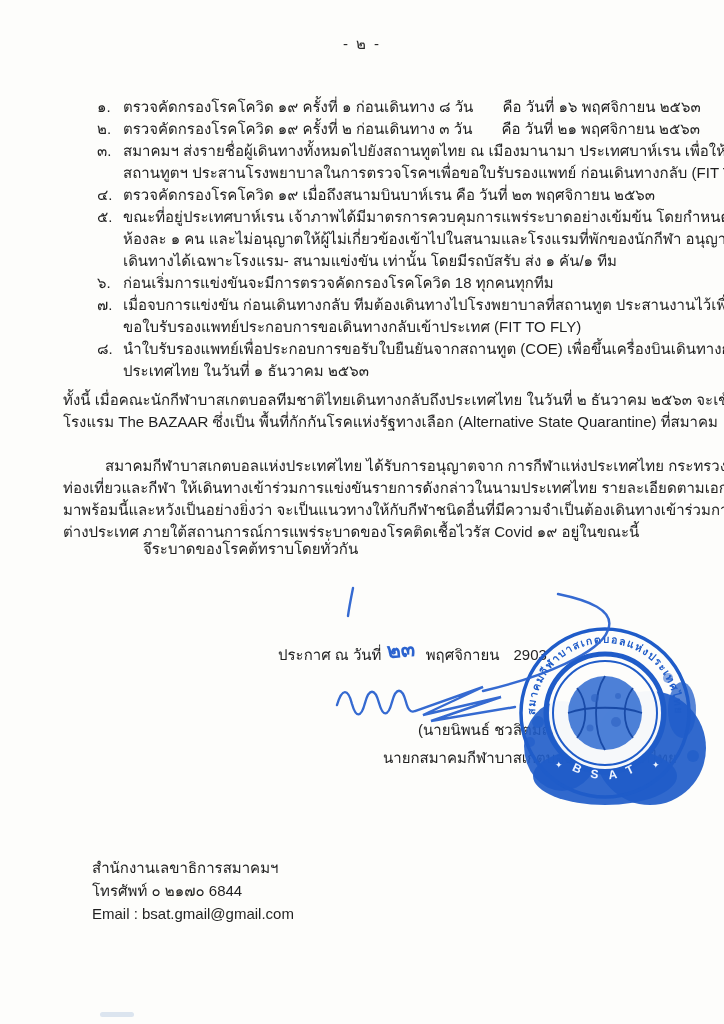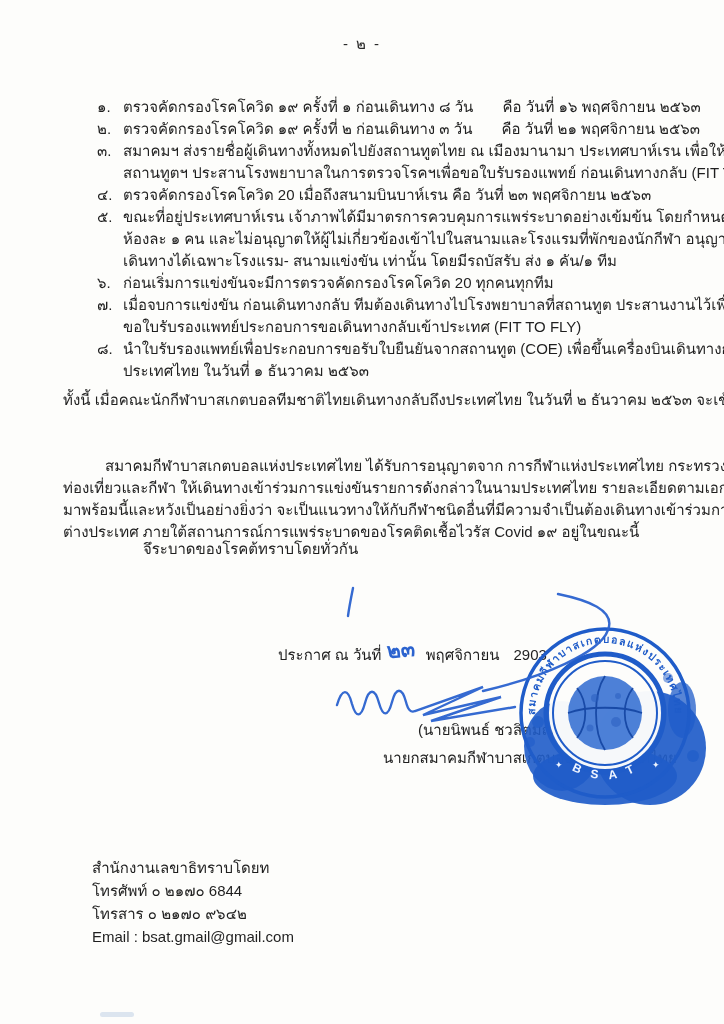--- a/index.html
+++ b/index.html
@@ -63,37 +63,37 @@
       <span class="li-num">๓.</span>
       <div class="li-text">
         <div class="line">สมาคมฯ ส่งรายชื่อผู้เดินทางทั้งหมดไปยังสถานทูตไทย ณ เมืองมานามา ประเทศบาห์เรน เพื่อให้</div>
         <div class="line">สถานทูตฯ ประสานโรงพยาบาลในการตรวจโรคฯเพื่อขอใบรับรองแพทย์ ก่อนเดินทางกลับ (FIT TO FLY)</div>
       </div>
     </div>
 
     <div class="list-item">
       <span class="li-num">๔.</span>
       <div class="li-text">
-          <div class="line">ตรวจคัดกรองโรคโควิด 20 เมื่อถึงสนามบินบาห์เรน คือ วันที่ ๒๓ พฤศจิกายน ๒๕๖๓</div>
+          <div class="line">ตรวจคัดกรองโรคโควิด ๑๙ เมื่อถึงสนามบินบาห์เรน คือ วันที่ ๒๓ พฤศจิกายน ๒๕๖๓</div>
         </div>
     </div>
 
     <div class="list-item">
       <span class="li-num">๕.</span>
       <div class="li-text">
         <div class="line">ขณะที่อยู่ประเทศบาห์เรน เจ้าภาพได้มีมาตรการควบคุมการแพร่ระบาดอย่างเข้มข้น โดยกำหนดให้พัก</div>
         <div class="line">ห้องละ ๑ คน และไม่อนุญาตให้ผู้ไม่เกี่ยวข้องเข้าไปในสนามและโรงแรมที่พักของนักกีฬา อนุญาตให้ทีม</div>
         <div class="line">เดินทางได้เฉพาะโรงแรม- สนามแข่งขัน เท่านั้น โดยมีรถบัสรับ ส่ง ๑ คัน/๑ ทีม</div>
       </div>
     </div>
 
     <div class="list-item">
       <span class="li-num">๖.</span>
       <div class="li-text">
-          <div class="line">ก่อนเริ่มการแข่งขันจะมีการตรวจคัดกรองโรคโควิด 20 ทุกคนทุกทีม</div>
+          <div class="line">ก่อนเริ่มการแข่งขันจะมีการตรวจคัดกรองโรคโควิด 18 ทุกคนทุกทีม</div>
         </div>
     </div>
 
     <div class="list-item">
       <span class="li-num">๗.</span>
       <div class="li-text">
         <div class="line">เมื่อจบการแข่งขัน ก่อนเดินทางกลับ ทีมต้องเดินทางไปโรงพยาบาลที่สถานทูต ประสานงานไว้เพื่อตรวจโรคฯ</div>
         <div class="line">ขอใบรับรองแพทย์ประกอบการขอเดินทางกลับเข้าประเทศ (FIT TO FLY)</div>
       </div>
     </div>
@@ -102,20 +102,21 @@
       <span class="li-num">๘.</span>
       <div class="li-text">
         <div class="line">นำใบรับรองแพทย์เพื่อประกอบการขอรับใบยืนยันจากสถานทูต (COE) เพื่อขึ้นเครื่องบินเดินทางกลับ</div>
         <div class="line">ประเทศไทย ในวันที่ ๑ ธันวาคม ๒๕๖๓</div>
       </div>
     </div>
   </div>
 
   <div class="para" style="top:389px">
     <div class="line">ทั้งนี้ เมื่อคณะนักกีฬาบาสเกตบอลทีมชาติไทยเดินทางกลับถึงประเทศไทย ในวันที่ ๒ ธันวาคม ๒๕๖๓ จะเข้าพัก</div>
+    <div class="line">โรงแรม The BAZAAR ซึ่งเป็น พื้นที่กักกันโรคแห่งรัฐทางเลือก (Alternative State Quarantine) ที่สมาคม</div>
   </div>
 
   <div class="para" style="top:455px">
     <div class="line indent-first">สมาคมกีฬาบาสเกตบอลแห่งประเทศไทย ได้รับการอนุญาตจาก การกีฬาแห่งประเทศไทย กระทรวงการ</div>
     <div class="line">ท่องเที่ยวและกีฬา ให้เดินทางเข้าร่วมการแข่งขันรายการดังกล่าวในนามประเทศไทย รายละเอียดตามเอกสารที่แนบ</div>
     <div class="line">มาพร้อมนี้และหวังเป็นอย่างยิ่งว่า จะเป็นแนวทางให้กับกีฬาชนิดอื่นที่มีความจำเป็นต้องเดินทางเข้าร่วมการแข่งขัน</div>
     <div class="line">ต่างประเทศ ภายใต้สถานการณ์การแพร่ระบาดของโรคติดเชื้อไวรัส Covid ๑๙ อยู่ในขณะนี้</div>
   </div>
 
   <div class="closing-line">จึระบาดของโรคต้ทราบโดยทั่วกัน</div>
@@ -177,21 +178,20 @@
     <g fill="none" stroke="#2b63cf" stroke-width="2.4" stroke-linecap="round" opacity="0.95">
       <path d="M 78 16 C 76 26, 74 36, 73 44"></path>
       <path d="M 283 22 C 312 28, 341 38, 333 58 C 325 81, 268 105, 208 119"></path>
       <path d="M 62 133 c 5 -17 11 -17 15 -1 c 4 14 9 14 13 -1 c 4 -15 10 -15 14 0
                c 4 14 9 14 13 -1 c 4 -15 10 -15 14 0 c 2 8 5 11 9 9
                l 68 -24 l -60 28 l 78 -18 l -70 24 l 84 -14"></path>
     </g>
   </svg>
 
   <div class="footer">
-    <div class="line">สำนักงานเลขาธิทราบโดยท</div>
+    <div class="line">สำนักงานเลขาธิการสมาคมฯ</div>
     <div class="line">โทรศัพท์ ๐ ๒๑๗๐ 6844</div>
-    <div class="line">โทรสาร ๐ ๒๑๗๐ ๙๖๔๒</div>
     <div class="line">Email : bsat.gmail@gmail.com</div>
   </div>
 
   <div class="scan-smudge"></div>
 
 </div>
 
 </body></html>

